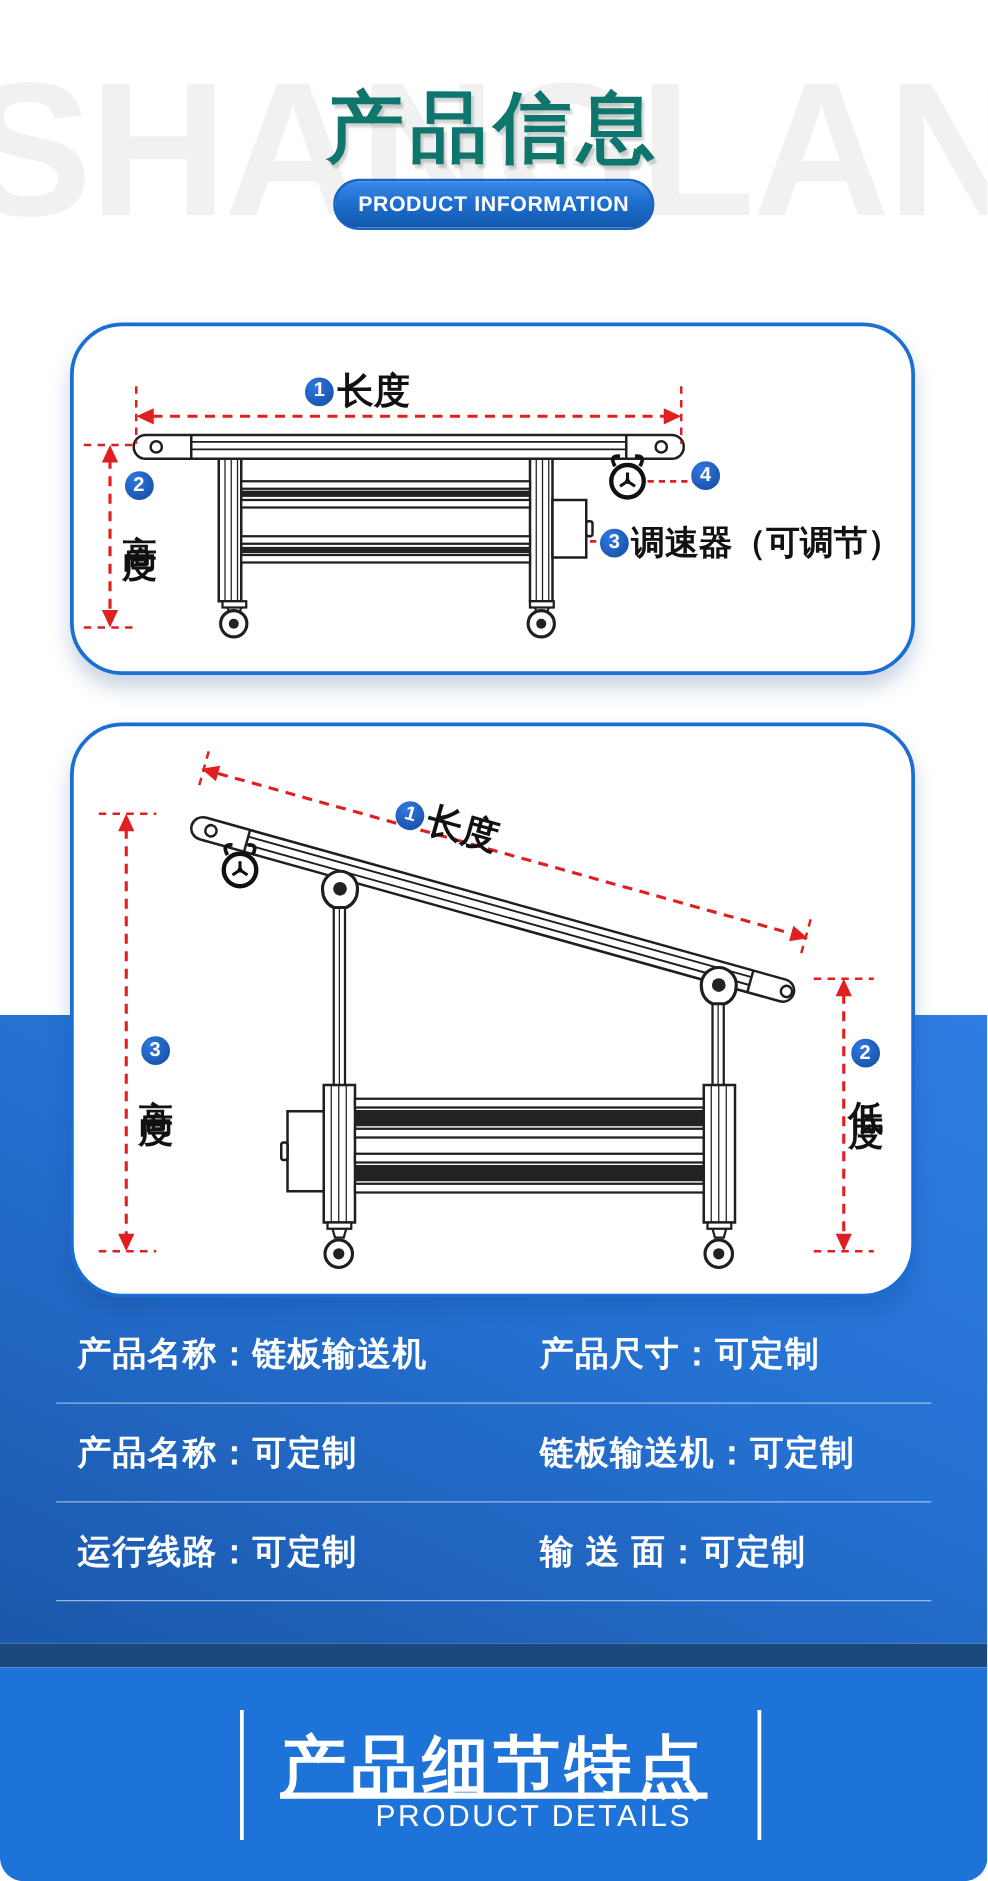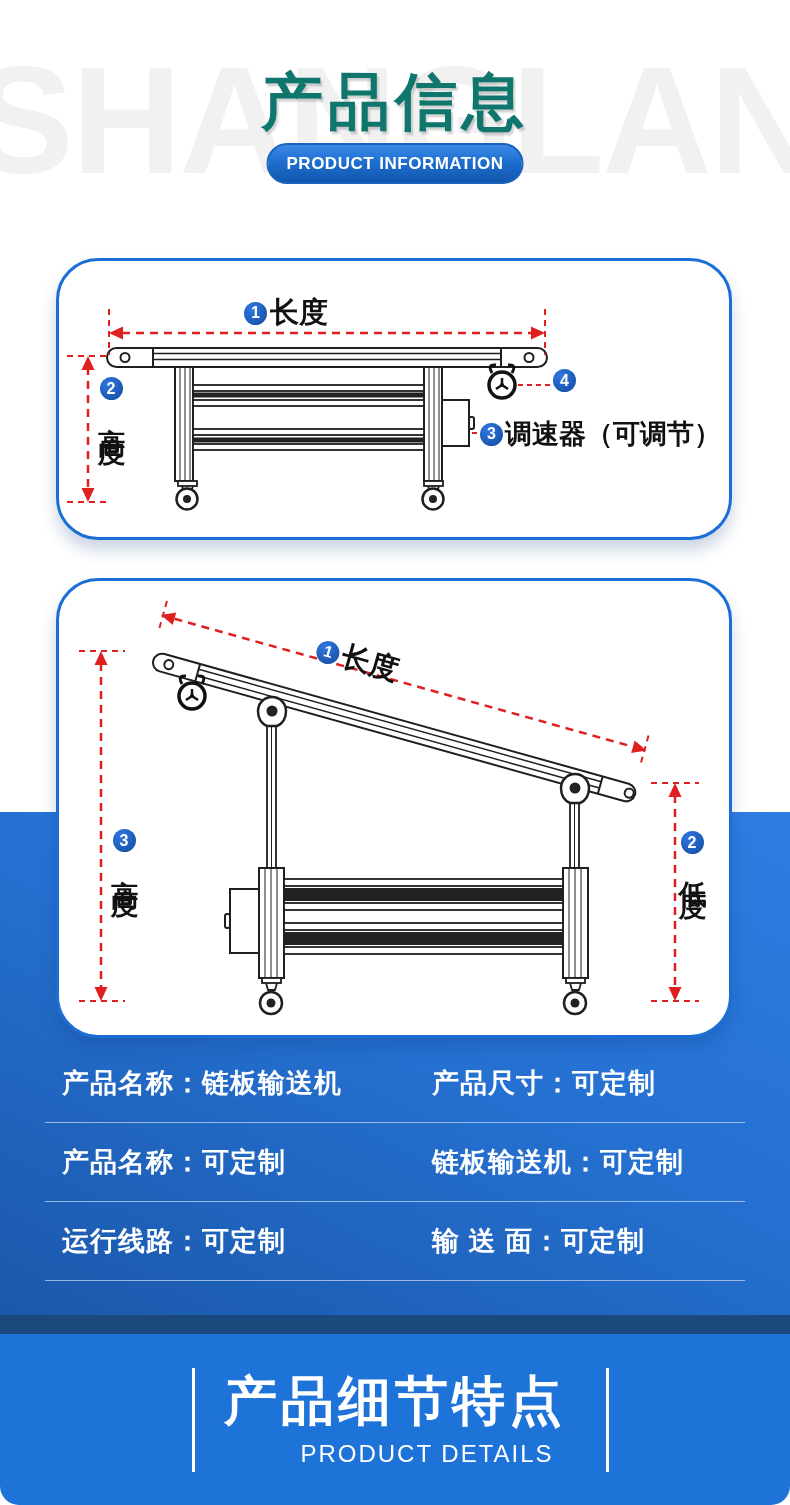--- a/index.html
+++ b/index.html
@@ -51,22 +51,22 @@
   
   .specs{position:absolute;top:1044px;left:0;width:790px;z-index:3;}
   .spec-row{margin:0 45px;height:79px;display:flex;align-items:center;
     border-bottom:1px solid rgba(255,255,255,.55);padding-left:17px;box-sizing:border-box;}
   .spec-cell{display:flex;align-items:baseline;color:#fff;font-size:27px;font-weight:700;
     letter-spacing:1px;white-space:nowrap;}
   .cell-left{width:370px;flex:0 0 370px;}
   .cell-right{flex:1;}
 
   
-  .footer-title{position:absolute;top:32px;left:0;width:100%;text-align:center;
-    color:#fff;font-size:53px;font-weight:800;letter-spacing:4px;}
+  .footer-title{position:absolute;top:44px;left:0;width:100%;text-align:center;
+    color:#fff;font-size:53px;font-weight:800;letter-spacing:4px;text-decoration:underline;}
   .footer-sub{position:absolute;top:106px;left:0;width:100%;text-align:center;
     color:#fff;font-size:24px;font-weight:400;letter-spacing:2px;margin-left:32px;}
   .fbar{position:absolute;top:34px;width:3px;height:104px;background:#fff;}
   .fbar-left{left:192px;}
   .fbar-right{left:606px;}
 </style>
 </head>
 <body>
 
 <div class="page">

